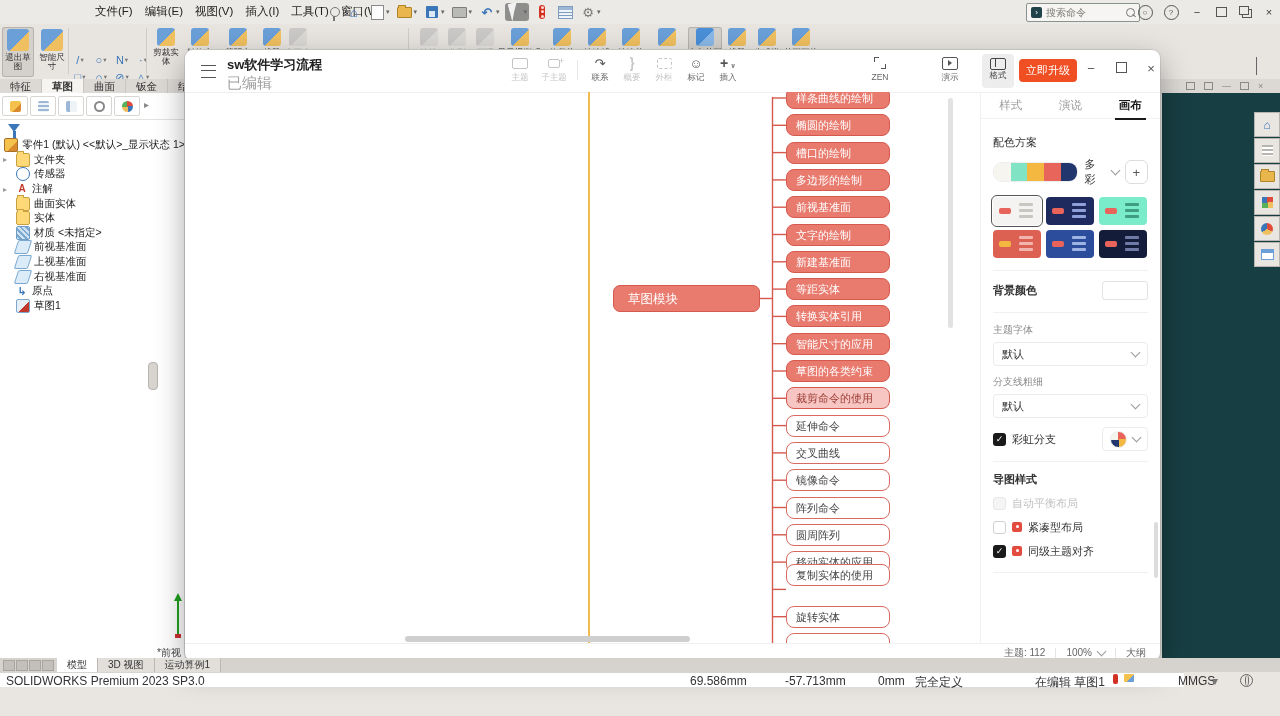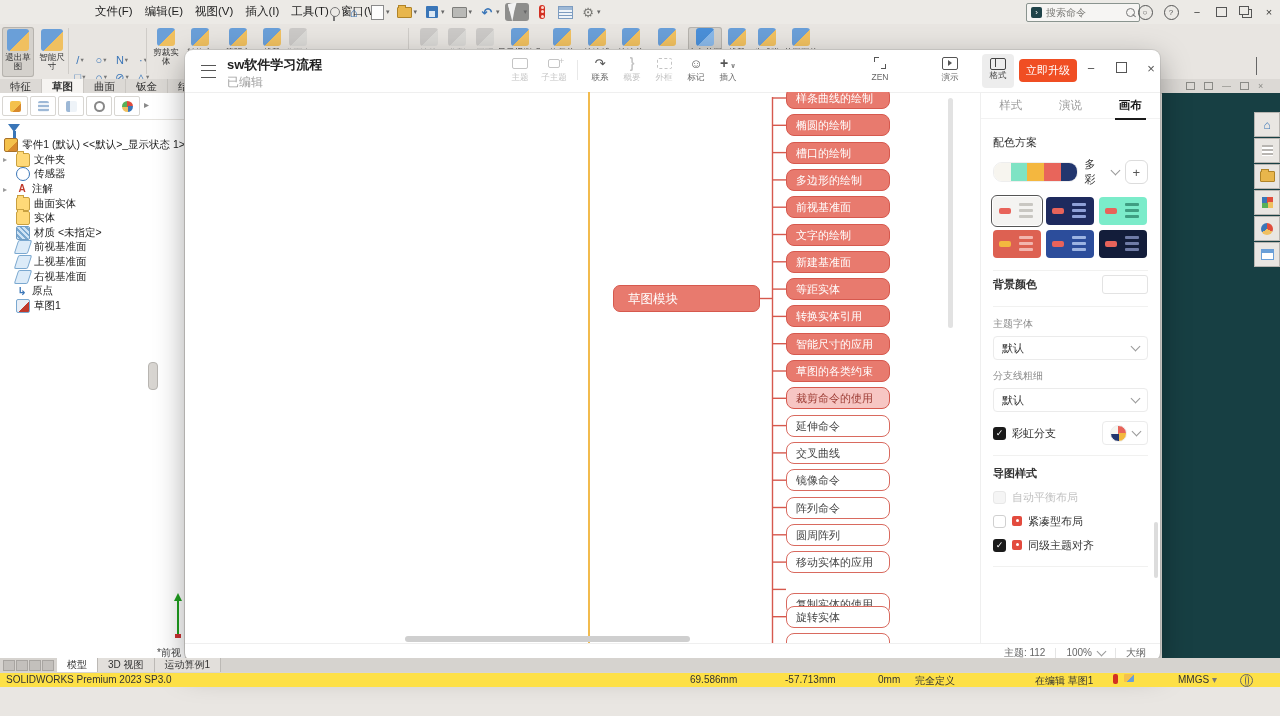--- a/index.html
+++ b/index.html
@@ -98,21 +98,21 @@
   .mini-wc{left:1186px;top:81px;display:flex;gap:9px;color:#8a8a86;font-size:9px;align-items:center;}
   .taskpane{left:1254px;top:112px;width:24px;display:flex;flex-direction:column;gap:1px;}
   .tp-ic{width:24px;height:23px;background:#e9e6e2;border:1px solid #b8b5b1;display:flex;align-items:center;justify-content:center;font-size:12px;}
   
   .mmwin{left:185px;top:50px;width:975px;height:611px;background:#fff;border-radius:8px;
     box-shadow:0 10px 30px rgba(0,0,0,.35),0 0 0 1px #d5d3d0;}
   .mm-header{position:absolute;left:0;top:0;width:100%;height:42px;border-bottom:1px solid #efefef;}
   .hamb{left:16px;top:15px;width:15px;height:11px;border-top:1.6px solid #555;border-bottom:1.6px solid #555;}
   .hamb:after{content:"";position:absolute;left:0;top:3.5px;width:15px;height:1.6px;background:#555;}
   .mm-title{left:42px;top:6px;font-size:13px;font-weight:bold;color:#222;}
-  .mm-sub{left:42px;top:24px;font-size:12px;color:#a0a0a0;}
+  .mm-sub{left:42px;top:24px;font-size:15px;color:#a0a0a0;}
   .mmtb{top:5px;width:34px;text-align:center;}
   .mmtb .ticn{height:16px;display:flex;align-items:center;justify-content:center;color:#555;}
   .mmtb .tlab{font-size:8.5px;color:#666;margin-top:1px;}
   .mmtb.disabled .ticn,.mmtb.disabled .tlab{color:#c4c4c4;border-color:#c4c4c4;}
   .tb-rect{width:14px;height:9px;border:1.4px solid currentColor;border-radius:2px;}
   .tb-rect2{width:10px;height:7px;border:1.4px solid currentColor;border-radius:2px;position:relative;}
   .tb-rect2:after{content:"+";position:absolute;left:10px;top:-4px;font-size:9px;}
   .tb-dash{width:13px;height:9px;border:1.3px dashed currentColor;border-radius:2px;}
   .tb-brace{font-size:12px;font-weight:bold;transform:scaleY(1.2);}
   .tb-curve{font-size:13px;}
@@ -157,21 +157,21 @@
   .swbar i{flex:1;}
   .swname{font-size:11px;color:#333;}
   .plusbtn{margin-left:auto;width:22px;height:22px;border:1px solid #dcdcdc;border-radius:6px;font-size:13px;color:#555;display:flex;align-items:center;justify-content:center;}
   .themes{margin:10px 12px 0;display:grid;grid-template-columns:repeat(3,48px);gap:5px;}
   .tcard{width:48px;height:28px;border-radius:4px;position:relative;box-sizing:border-box;}
   .tcard.sel{outline:1.5px solid #555;outline-offset:1.5px;}
   .tcard .dot{position:absolute;left:6px;top:11px;width:12px;height:6px;border-radius:2px;}
   .tcard .b1,.tcard .b2,.tcard .b3{position:absolute;left:26px;width:14px;height:3px;border-radius:1px;}
   .tcard .b1{top:6px;} .tcard .b2{top:12px;} .tcard .b3{top:18px;}
   .pdiv{margin:12px 12px 0;height:1px;background:#f1f1f0;}
-  .bgrow{margin:4px 12px 0;display:flex;align-items:center;}
+  .bgrow{margin:10px 12px 0;display:flex;align-items:center;}
   .bgrow .lab{font-size:11px;color:#333;font-weight:bold;}
   .bgswatch{margin-left:auto;width:44px;height:17px;border:1px solid #e3e3e3;border-radius:3px;background:#fff;}
   .pdd{margin:5px 12px 0;height:22px;border:1px solid #ebebeb;border-radius:4px;display:flex;align-items:center;padding:0 8px;font-size:11px;color:#333;}
   .pdd .chev{margin-left:auto;}
   .ckrow{margin:8px 12px 0;display:flex;align-items:center;gap:6px;height:16px;}
   .ckbox{width:13px;height:13px;border-radius:3px;box-sizing:border-box;flex:0 0 13px;}
   .ckbox.on{background:#1a1a1a;color:#fff;font-size:9px;line-height:13px;text-align:center;}
   .ckbox.off{border:1px solid #d0d0d0;background:#fff;}
   .ckbox.dis{border:1px solid #e8e8e8;background:#f5f5f5;}
   .ckrow .lab{font-size:11px;color:#333;}
@@ -186,21 +186,21 @@
   
   .doctabs{left:0;top:658px;width:1280px;height:14px;background:#d6d3cf;display:flex;align-items:stretch;font-size:10px;}
   .dt-btns{display:flex;gap:1px;padding:2px 3px;}
   .dt-btns i{width:10px;height:9px;background:#c3c0bc;border:1px solid #a8a5a1;}
   .dtab{padding:0 10px;line-height:14px;color:#333;border-right:1px solid #bcb9b5;background:#e2dfdb;}
   .dtab.active{background:#fff;}
   .viewlabel{left:157px;top:646px;font-size:10px;color:#444;background:transparent;}
   .origin-arrow{left:177px;top:600px;width:2px;height:36px;background:#1fa01f;}
   .origin-arrow:before{content:"";position:absolute;left:-3px;top:-7px;width:0;height:0;border-left:4px solid transparent;border-right:4px solid transparent;border-bottom:8px solid #1fa01f;}
   .origin-arrow:after{content:"";position:absolute;left:-2px;top:34px;width:6px;height:4px;background:#c33;}
-  .statusbar{left:0;top:672px;width:1280px;height:14px;background:#fde047;border-top:1px solid #d8d5d1;font-size:10px;color:#333;}
+  .statusbar{left:0;top:672px;width:1184px;height:14px;background:#ffffff;border-top:1px solid #d8d5d1;font-size:12px;color:#333;}
   .statusbar span{position:absolute;top:1px;white-space:nowrap;}
   .st-ic1{left:1113px;top:2px;width:5px;height:10px;background:#d23022;border-radius:2px;}
   .st-ic2{left:1124px;top:3px;width:10px;height:8px;background:linear-gradient(135deg,#f4c14c 0 60%,#6a9fd8 60%);border-radius:1px;}
   .globe{left:1240px;top:1px;width:11px;height:11px;border:1.2px solid #666;border-radius:50%;position:relative;}
   .globe:after{content:"";position:absolute;left:4px;top:0;width:2px;height:11px;border-left:1px solid #666;border-right:1px solid #666;border-radius:50%;}
   
   .taskbar{left:0;top:686px;width:1280px;height:30px;background:#26282c;}
   .startbtn{left:22px;top:8px;width:14px;height:14px;display:grid;grid-template-columns:6px 6px;grid-auto-rows:6px;gap:1.5px;}
   .startbtn i{background:#8fc7f0;}
   .tsearch{left:60px;top:9px;display:flex;align-items:center;gap:8px;color:#e2e2e2;font-size:11px;}
@@ -688,21 +688,21 @@
           <div class="node filled" style="top: 213.4px;">转换实体引用</div>
           <div class="node filled" style="top: 240.7px;">智能尺寸的应用</div>
           <div class="node filled" style="top: 268px;">草图的各类约束</div>
           <div class="node light" style="top: 295.3px;">裁剪命令的使用</div>
           <div class="node outline" style="top: 322.6px;">延伸命令</div>
           <div class="node outline" style="top: 349.9px;">交叉曲线</div>
           <div class="node outline" style="top: 377.2px;">镜像命令</div>
           <div class="node outline" style="top: 404.5px;">阵列命令</div>
           <div class="node outline" style="top: 431.8px;">圆周阵列</div>
           <div class="node outline" style="top: 459.1px;">移动实体的应用</div>
-          <div class="node outline" style="top: 501px;">复制实体的使用</div>
+          <div class="node outline" style="top: 472px;">复制实体的使用</div>
           <div class="node outline" style="top: 513.7px;">旋转实体</div>
           <div class="node outline" style="top: 541px;"></div>
         </div>
       <div class="hscroll"></div>
       <div class="vscroll"></div>
     </div>
 
     <div class="mm-panel">
       <div class="ptabs" id="panel-tabs">
           <span class="ptab">样式</span>

